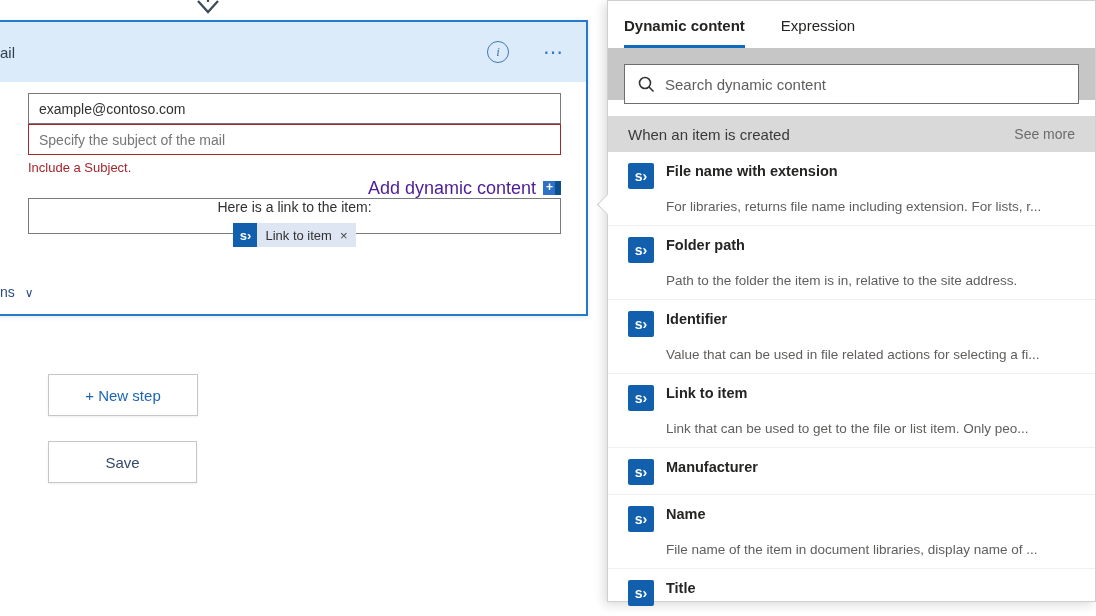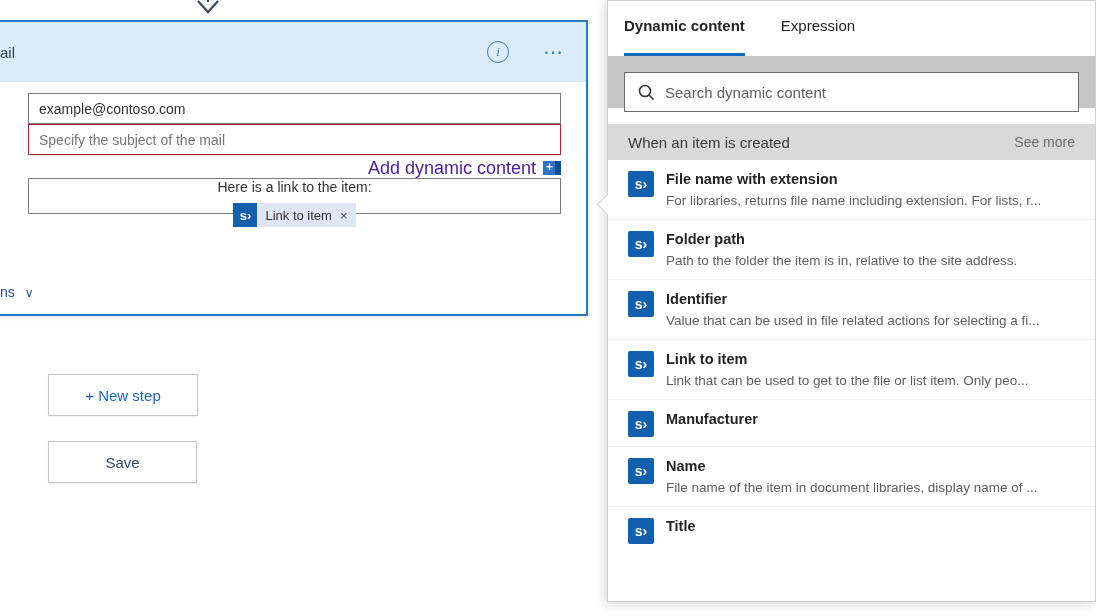--- a/index.html
+++ b/index.html
@@ -53,21 +53,21 @@
          font-family:"Liberation Sans",sans-serif; cursor:pointer; box-shadow:0 1px 2px rgba(0,0,0,.07); }
   .btn.new-step { width:150px; color:#1b65b5; }
   .btn.save { width:149px; color:#344a6d; }
 
   
   .panel { position:absolute; left:607px; top:0; width:489px; height:602px; background:#fff;
            border:1px solid #cfcfcf; box-shadow:-3px 3px 10px rgba(0,0,0,.14); }
   .panel-callout { position:absolute; left:-8px; top:196px; width:15px; height:15px; background:#fff;
                    border-left:1px solid #cfcfcf; border-bottom:1px solid #cfcfcf; transform:rotate(45deg); }
 
-  .tabs { display:flex; gap:36px; padding:16px 0 0 16px; height:55px; }
+  .tabs { display:flex; gap:36px; padding:16px 0 0 16px; height:47px; }
   .tab { font-size:15px; color:#252423; padding-bottom:9px; cursor:pointer; border-bottom:3px solid transparent; }
   .tab.active { font-weight:bold; border-bottom-color:#0f6cbd; }
 
   .search-band { height:52px; background:#c6c6c6; padding:16px 16px; }
   .search-box { height:40px; background:#fff; border:1px solid #6e6e6e; display:flex; align-items:center; padding:0 12px; gap:10px; }
   .search-input { border:none; outline:none; flex:1; font-size:15px; color:#323130;
                   font-family:"Liberation Sans",sans-serif; }
   .search-input::placeholder { color:#605e5c; }
 
   .section-header { margin-top:16px; height:36px; background:#d9d9d9; display:flex; align-items:center; padding:0 20px; }
@@ -75,21 +75,21 @@
   .see-more { margin-left:auto; font-size:14px; color:#6c6b6a; cursor:pointer; }
 
   .dyn-list { }
   .dyn-item { display:flex; align-items:flex-start; gap:12px; padding:9px 20px; cursor:pointer;
               border-bottom:1px solid #efefef; }
   .dyn-item:last-child { border-bottom:none; }
   .sp-icon { width:26px; height:26px; background:#125fad; color:#fff; font-weight:bold; font-size:14px;
              display:flex; align-items:center; justify-content:center; flex:0 0 auto; margin-top:2px; border-radius:2px; }
   .dyn-texts { min-width:0; }
   .dyn-name { font-size:14.5px; font-weight:bold; color:#252423; line-height:20px; }
-  .dyn-desc { font-size:13.5px; color:#605e5c; line-height:19px; margin-top:2px;
+  .dyn-desc { font-size:13.5px; color:#605e5c; line-height:19px; margin-top:16px;
               white-space:nowrap; overflow:hidden; }
   .dyn-desc:empty { display:none; }
 </style>
 </head>
 <body>
 
 <div class="stage">
 
   <div class="connector">
     <svg width="24" height="18" viewBox="0 0 24 18">
@@ -101,20 +101,21 @@
     <div class="card-header">
       <span class="card-title">ail</span>
       <span class="card-header-right">
         <span class="info-icon">i</span>
         <span class="menu-icon">⋯</span>
       </span>
     </div>
     <div class="card-body">
       <input class="field" value="example@contoso.com" style="">
       <input class="field error" placeholder="Specify the subject of the mail" style="">
+      <div class="error-text">Include a Subject.</div>
       <div class="add-dyn-row">
         <span class="add-dyn-label">Add dynamic content</span>
         <span class="add-dyn-icon">+</span>
       </div>
       <div class="body-field">
         <span class="body-text">Here is a link to the item:</span>
         <span class="pill">
           <span class="sp-chip-icon">s›</span>
           <span class="pill-body">
             <span>Link to item</span>

